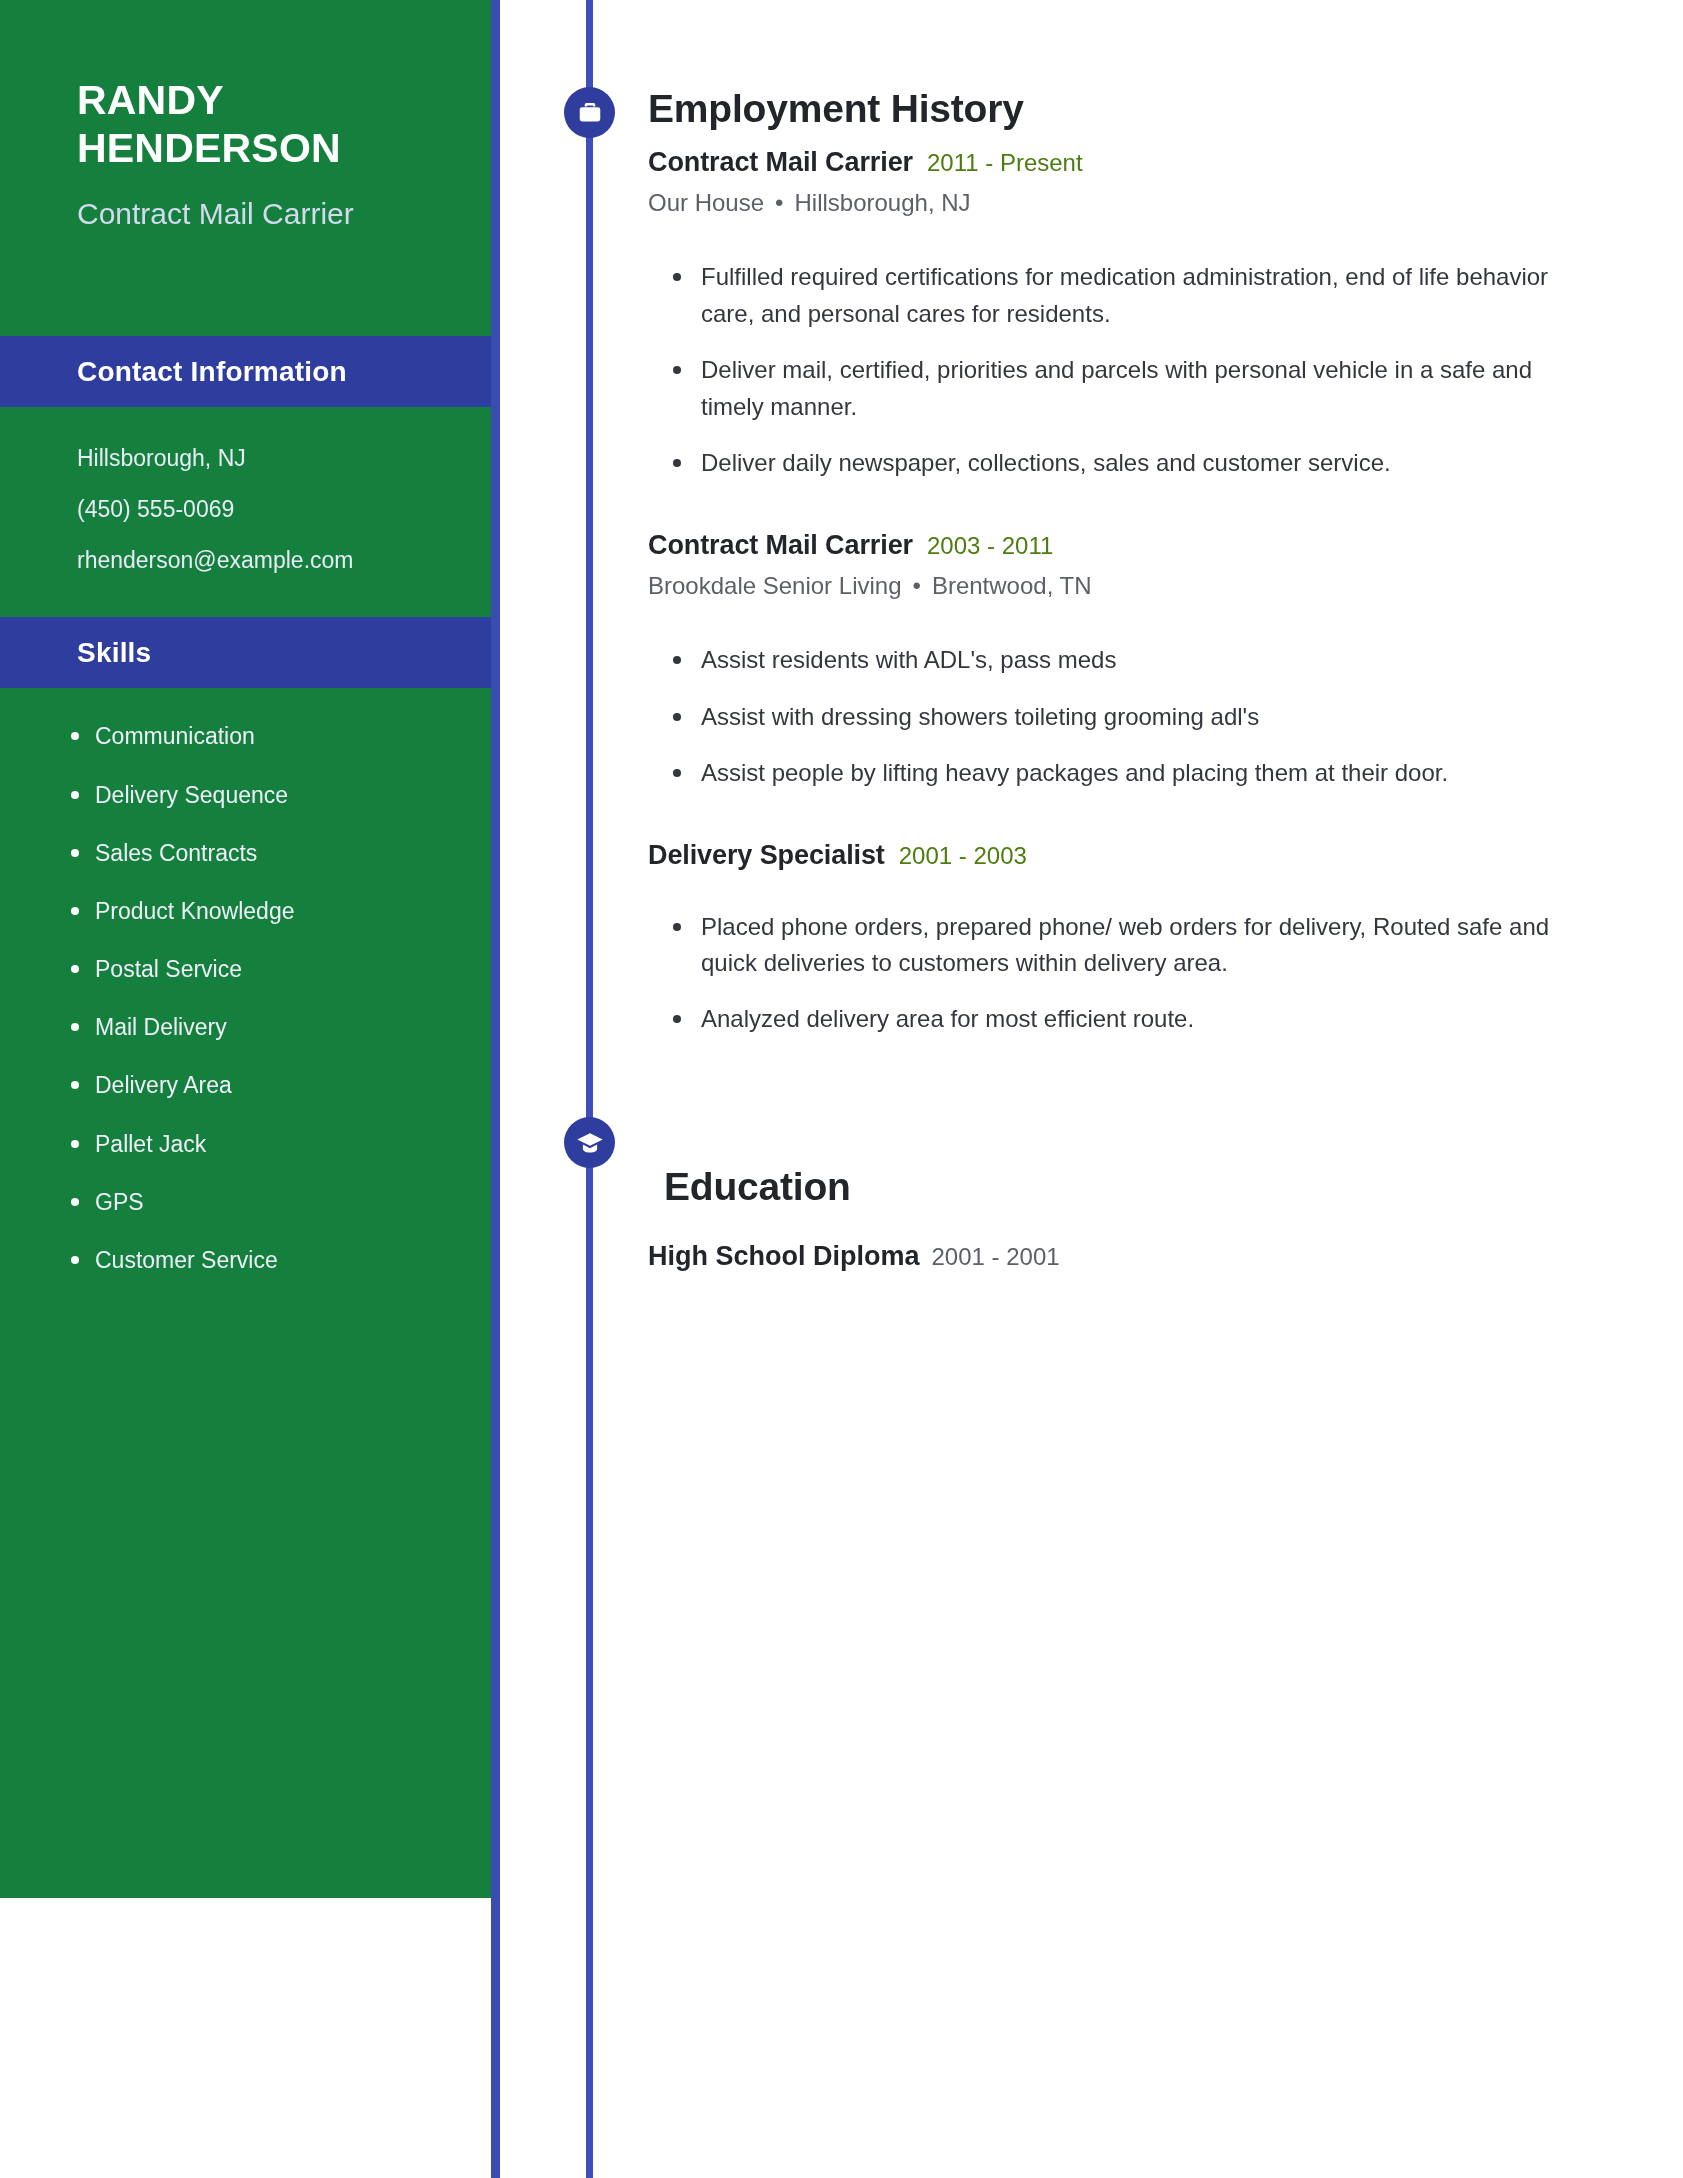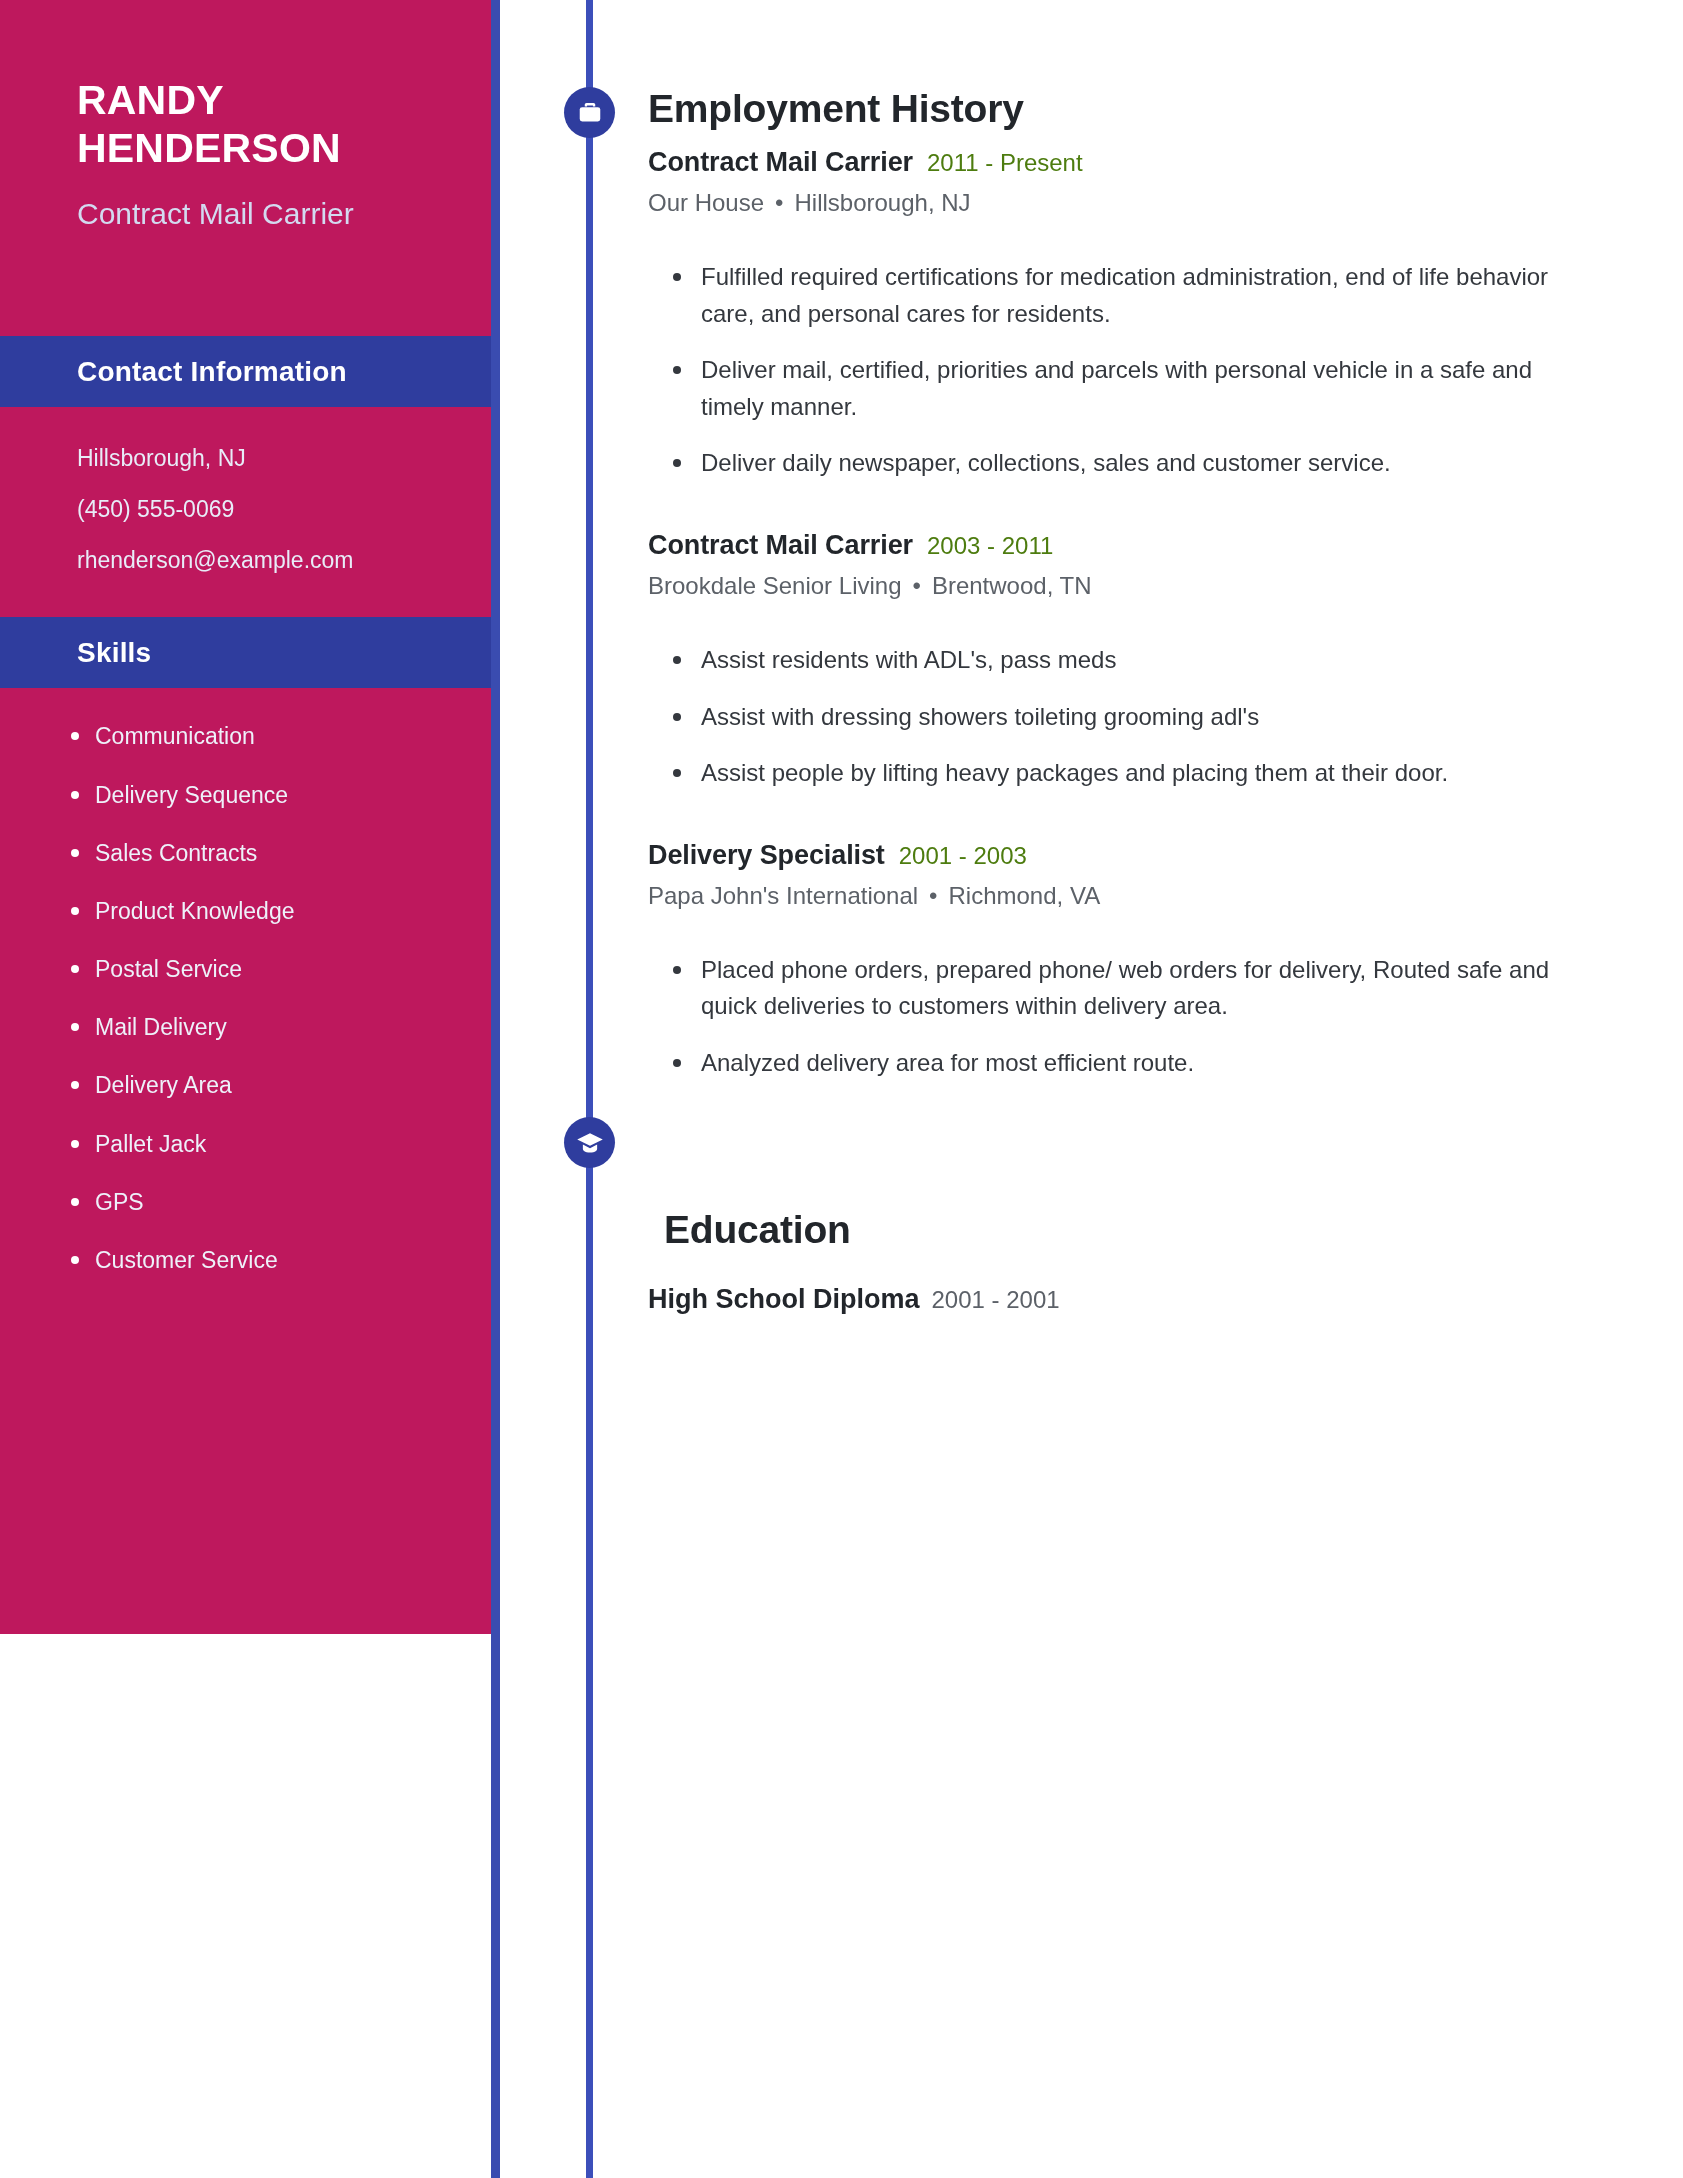--- a/index.html
+++ b/index.html
@@ -17,22 +17,22 @@
     height: 2178px;
     background: #ffffff;
     overflow: hidden;
   }
 
   
   .sidebar {
     position: absolute;
     left: 0; top: 0;
     width: 500px;
-    height: 1634px;
-    background: #be185d;
+    height: 1898px;
+    background: #15803d;
   }
   .sidebar-edge {
     position: absolute;
     right: 0; top: 0;
     width: 9px;
     height: 2178px;
     background: #3a4cb0;
   }
 
   .name-block { padding: 77px 57px 0 77px; }
@@ -277,23 +277,20 @@
         <li>Assist residents with ADL's, pass meds</li>
         <li>Assist with dressing showers toileting grooming adl's</li>
         <li>Assist people by lifting heavy packages and placing them at their door.</li>
       </ul>
     </section>
 
     <section class="job">
       <div class="job-head">
         <span class="job-role">Delivery Specialist</span><span class="job-dates">2001 - 2003</span>
       </div>
-      <div class="job-meta">
-        <span>Papa John's International</span><span class="sep">•</span><span>Richmond, VA</span>
-      </div>
       <ul class="duties">
         <li>Placed phone orders, prepared phone/ web orders for delivery, Routed safe and quick deliveries to customers within delivery area.</li>
         <li>Analyzed delivery area for most efficient route.</li>
       </ul>
     </section>
 
     <h1 class="section-title sec-education">Education</h1>
 
     <div class="edu-entry">
       <span class="edu-degree">High School Diploma</span><span class="edu-dates">2001 - 2001</span>

